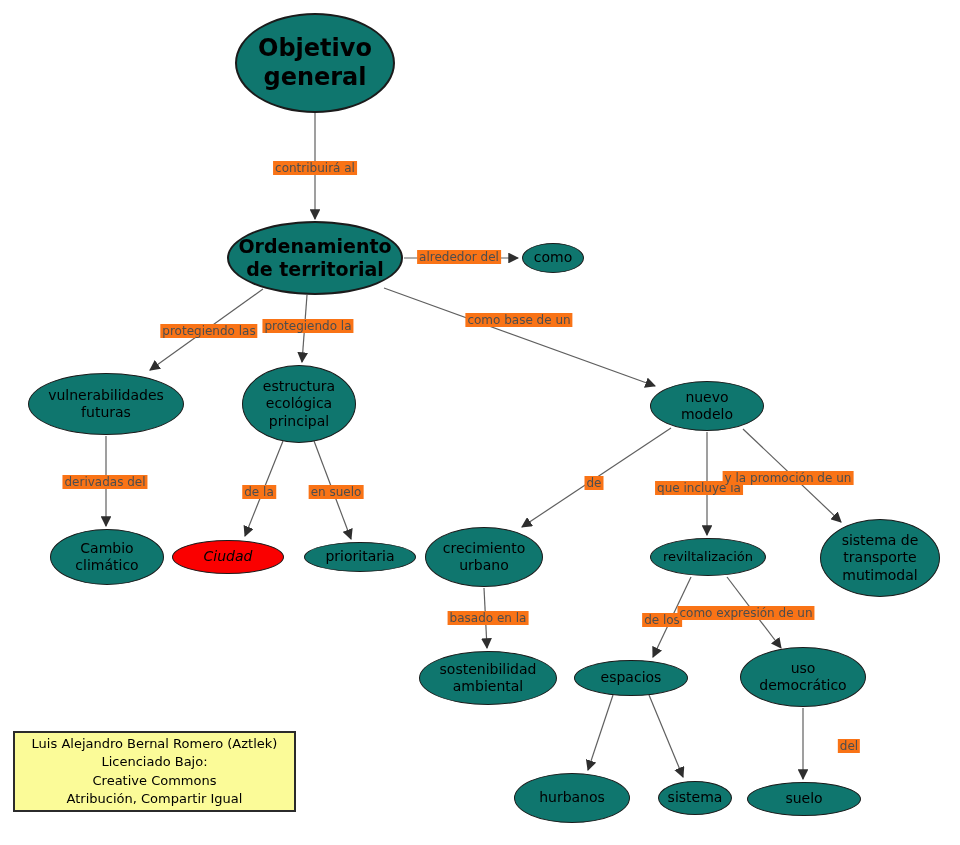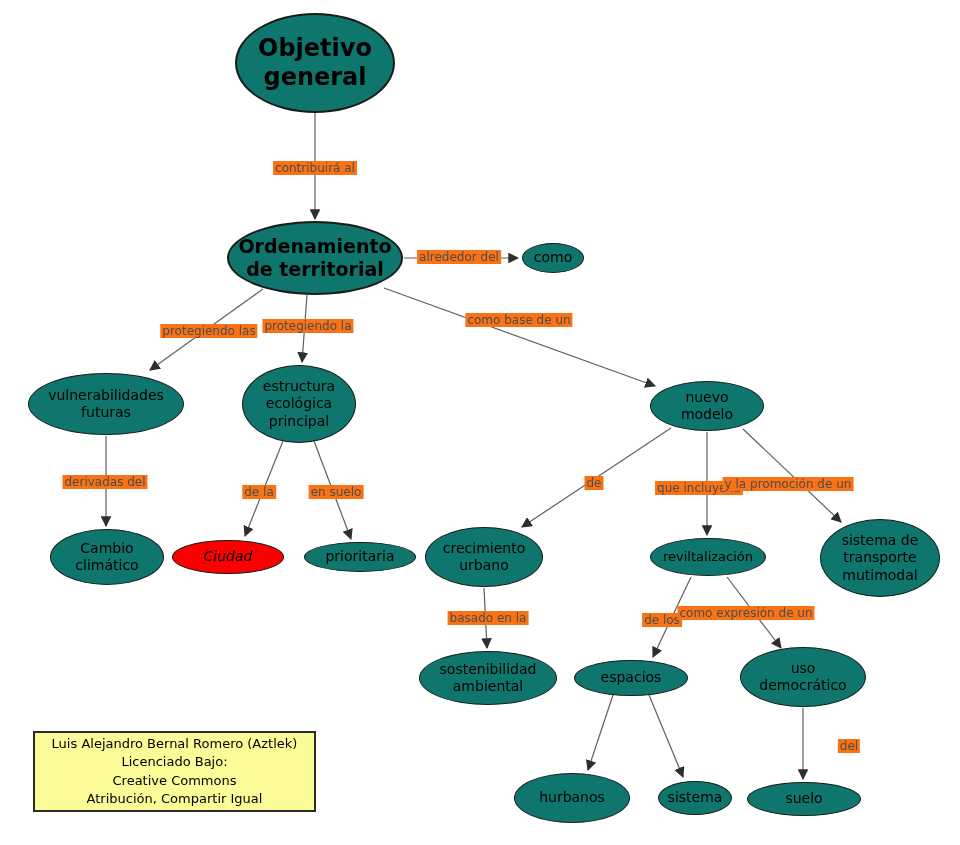--- a/index.html
+++ b/index.html
@@ -10,21 +10,21 @@
   .node{position:absolute;box-sizing:border-box;border-radius:50%;
         background:#0f766e;border:1.5px solid #1b1b1b;
         display:flex;align-items:center;justify-content:center;text-align:center;
         white-space:pre-line;color:#000;font-size:14px;line-height:1.25;z-index:3;}
   .node.bold{font-weight:bold;border-width:2px;}
   .node.red{background:#FA0000;}
   .edge-label{position:absolute;transform:translate(-50%,-50%);background:#f97316;
         padding:0 2px;font-size:12px;color:#4d4d4d;white-space:nowrap;z-index:2;}
   .license{position:absolute;left:13px;top:731px;width:283px;height:81px;box-sizing:border-box;
         background:#FBFB98;border:2px solid #2b2b2b;display:flex;align-items:center;justify-content:center;
-        text-align:center;font-size:13px;line-height:1.4;color:#000;white-space:pre-line;z-index:3;margin-left:20px;}
+        text-align:center;font-size:13px;line-height:1.4;color:#000;white-space:pre-line;z-index:3;}
 </style>
 </head>
 <body>
 
 <div id="stage">
 
   <svg id="edges" width="960" height="845" viewBox="0 0 960 845">
     <defs>
       <marker id="arrow" viewBox="0 0 10 10" refX="9" refY="5" markerWidth="9" markerHeight="9" orient="auto">
         <path d="M0,0 L10,5 L0,10 z" fill="#2e2e2e"></path>
@@ -54,21 +54,21 @@
   <div class="edge-label" style="left:315px;top:168px;">contribuirá al</div>
   <div class="edge-label" style="left:459px;top:257px;">alrededor del</div>
   <div class="edge-label" style="left:209px;top:331px;">protegiendo las</div>
   <div class="edge-label" style="left:308px;top:326px;">protegiendo la</div>
   <div class="edge-label" style="left:519px;top:320px;">como base de un</div>
   <div class="edge-label" style="left:105px;top:482px;">derivadas del</div>
   <div class="edge-label" style="left:259px;top:492px;">de la</div>
   <div class="edge-label" style="left:336px;top:492px;">en suelo</div>
   <div class="edge-label" style="left:594px;top:483px;">de</div>
   <div class="edge-label" style="left:699px;top:488px;">que incluye la</div>
-  <div class="edge-label" style="left:788px;top:478px;margin-top:6px;">y la promoción de un</div>
+  <div class="edge-label" style="left:788px;top:478px;">y la promoción de un</div>
   <div class="edge-label" style="left:488px;top:618px;">basado en la</div>
   <div class="edge-label" style="left:662px;top:620px;">de los</div>
   <div class="edge-label" style="left:746px;top:613px;">como expresión de un</div>
   <div class="edge-label" style="left:805px;top:746px;margin-left:44px;">del</div>
 
   <div class="node bold" style="left:235px;top:13px;width:160px;height:100px;font-size:24px;line-height:1.2;">Objetivo
 general</div>
   <div class="node bold" style="left:227px;top:221px;width:176px;height:74px;font-size:19px;line-height:1.2;">Ordenamiento
 de territorial</div>
   <div class="node" style="left:522px;top:243px;width:62px;height:30px;">como</div>

